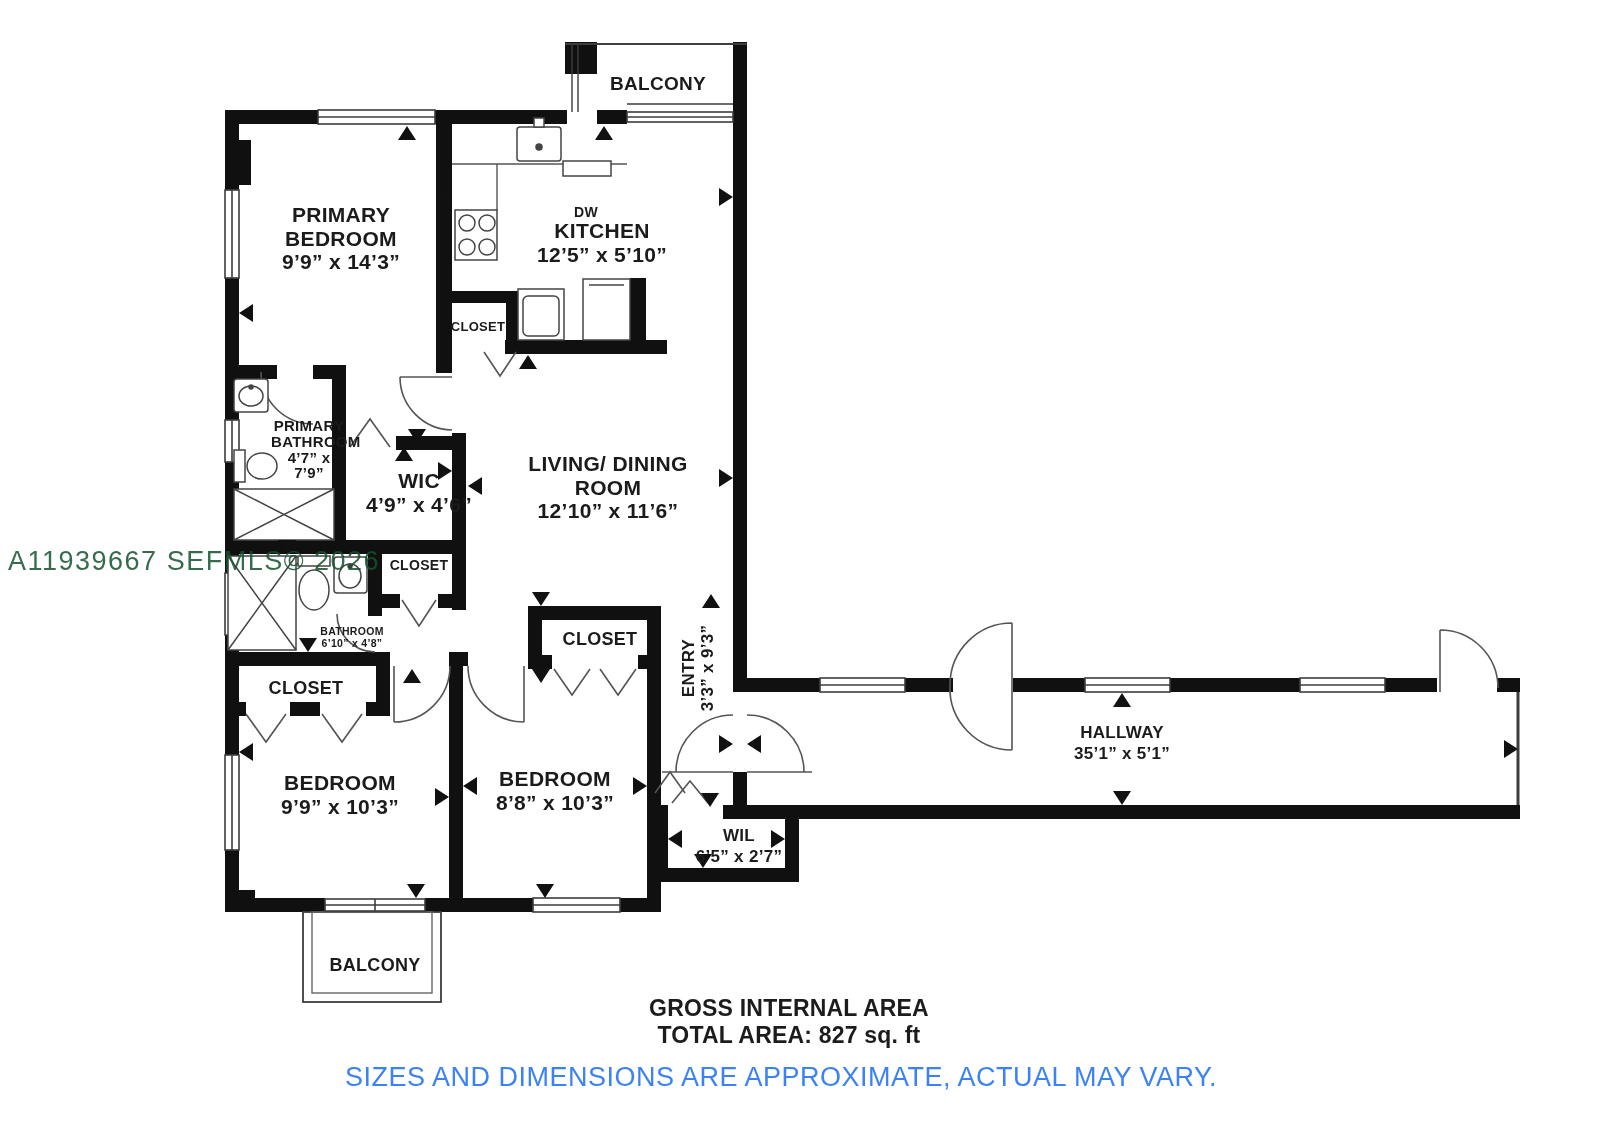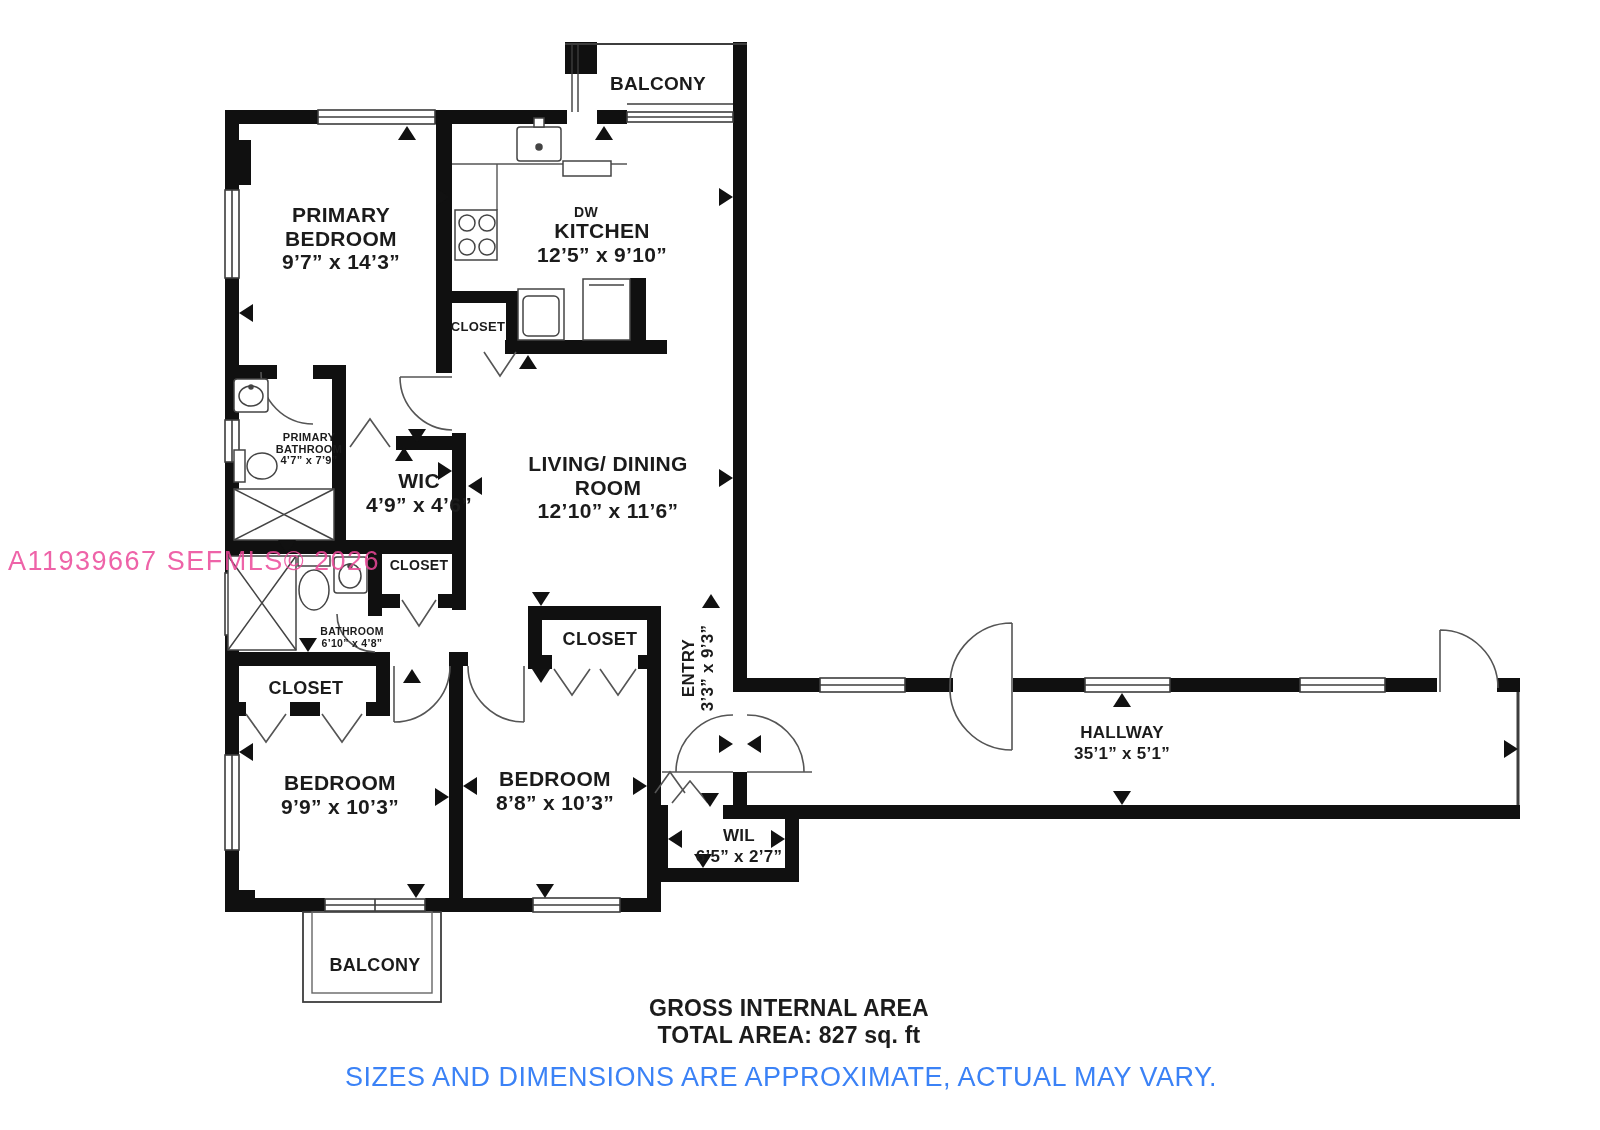--- a/index.html
+++ b/index.html
@@ -5,21 +5,21 @@
   html,body{margin:0;padding:0;background:#ffffff;}
   #canvas{position:relative;width:1600px;height:1130px;background:#fff;overflow:hidden;
           font-family:"Liberation Sans", sans-serif;}
   #plan-svg{position:absolute;left:0;top:0;}
   .lbl{position:absolute;transform:translate(-50%,-50%);text-align:center;color:#1b1b1b;
        font-weight:bold;letter-spacing:.3px;line-height:1.12;white-space:nowrap;z-index:5;}
   .lbl .rd{font-weight:bold;}
   .lbl .rn:empty,.lbl .rd:empty{display:none;}
   .wrap{white-space:normal;}
   .rot{transform:translate(-50%,-50%) rotate(-90deg);}
-  #watermark{position:absolute;left:8px;top:546px;font-size:27px;color:#ec4899;opacity:.85;
+  #watermark{position:absolute;left:8px;top:546px;font-size:27px;color:#14532d;opacity:.85;
              letter-spacing:1.5px;z-index:6;font-weight:normal;}
   .footer-line{position:absolute;left:789px;transform:translateX(-50%);color:#1c1c1c;
                font-size:23px;font-weight:bold;letter-spacing:.2px;z-index:5;white-space:nowrap;}
   #disclaimer{position:absolute;left:781px;top:1062px;transform:translateX(-50%);
               color:#3b82f6;font-size:27px;letter-spacing:.5px;z-index:5;white-space:nowrap;}
 </style>
 </head>
 <body>
 
 <div id="canvas">
@@ -300,37 +300,37 @@
     <polygon points="482,477 482,495 468,486"></polygon>
   </g>
 </svg>
 
 <div class="lbl" style="left:658px;top:84px;font-size:19px;">
   <div class="rn">BALCONY</div>
 </div>
 
 <div class="lbl wrap" style="left:341px;top:238px;font-size:21px;width:136px;">
   <div class="rn">PRIMARY BEDROOM</div>
-  <div class="rd">9’7” x 14’3”</div>
+  <div class="rd">9’9” x 14’3”</div>
 </div>
 
 <div class="lbl" style="left:602px;top:226px;font-size:21px;margin-top:17px;">
   <div class="rn">KITCHEN</div>
-  <div class="rd">12’5” x 9’10”</div>
+  <div class="rd">12’5” x 5’10”</div>
 </div>
 
 <div class="lbl" style="left:586px;top:183px;font-size:14px;margin-top:30px;">
   <div class="rn">DW</div>
 </div>
 
 <div class="lbl" style="left:478px;top:327px;font-size:13px;">
   <div class="rn">CLOSET</div>
 </div>
 
-<div class="lbl wrap" style="left:309px;top:449px;font-size:11px;width:76px;line-height:1.05;">
+<div class="lbl wrap" style="left:309px;top:449px;font-size:15px;width:76px;line-height:1.05;">
   <div class="rn">PRIMARY BATHROOM</div>
   <div class="rd">4’7” x 7’9”</div>
 </div>
 
 <div class="lbl" style="left:400px;top:493px;font-size:21px;padding-left:38px;">
   <div class="rn">WIC</div>
   <div class="rd">4’9” x 4’6”</div>
 </div>
 
 <div class="lbl" style="left:419px;top:566px;font-size:14px;">

